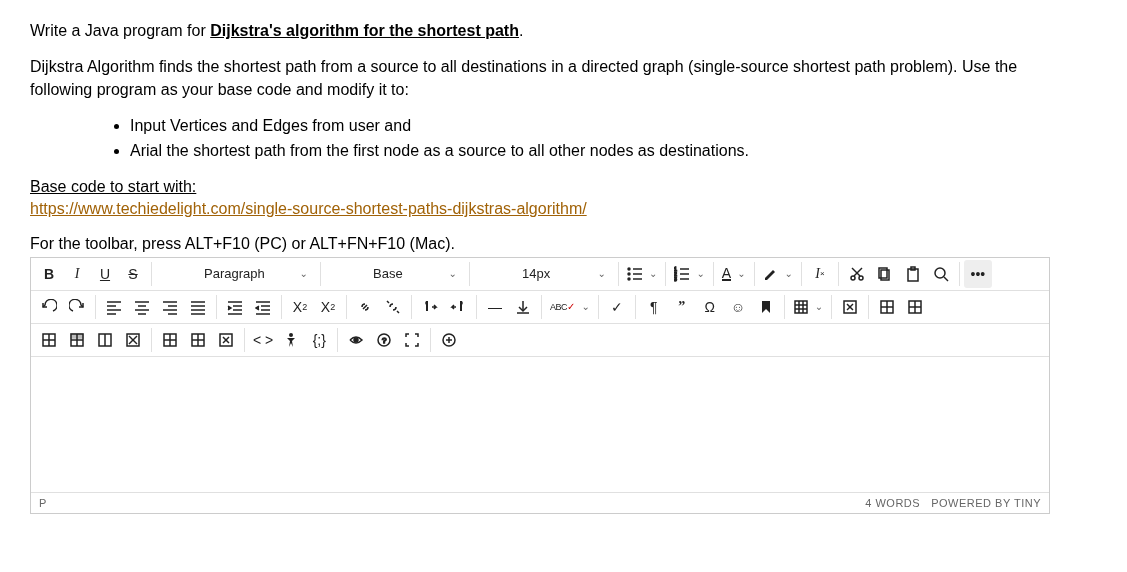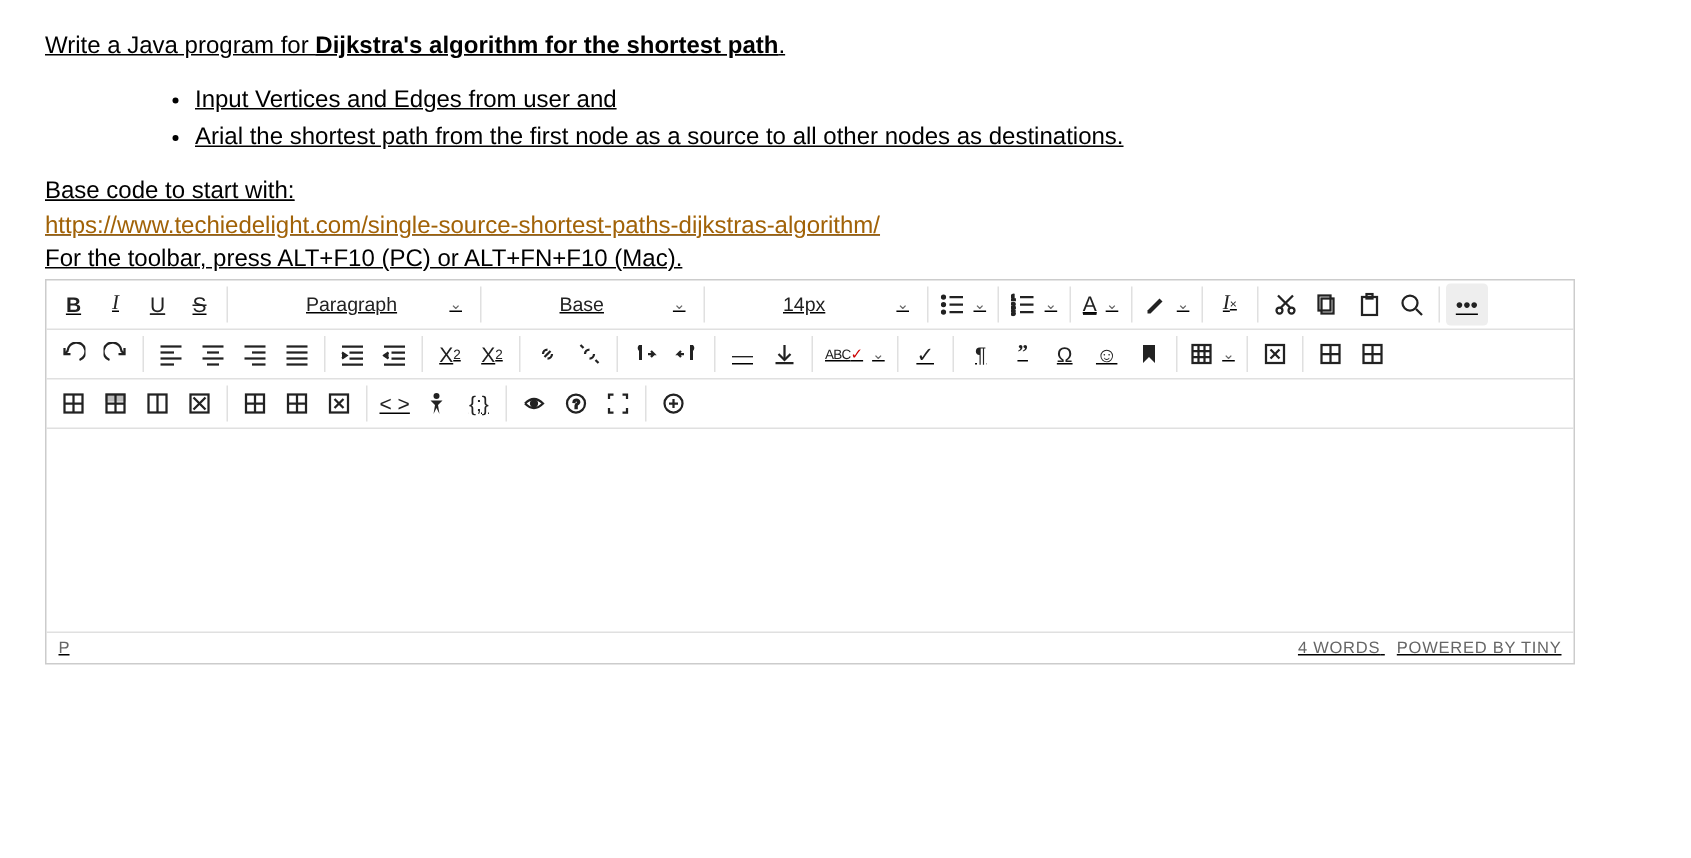--- a/index.html
+++ b/index.html
@@ -4,21 +4,21 @@
 <style>
   * { box-sizing: border-box; }
   body {
     margin: 0;
     padding: 0;
     font-family: -apple-system, BlinkMacSystemFont, "Segoe UI", Arial, sans-serif;
     font-size: 16px;
     color: #000;
     background: #fff;
   }
-  .wrap { padding: 20px 30px; width: 1080px; text-decoration: underline; }
+  .wrap { padding: 20px 30px; width: 1080px; }
   .question p { margin: 0 0 14px 0; line-height: 1.4; }
   .question ul { margin: 6px 0 14px 0; padding-left: 100px; }
   .question li { margin: 2px 0; line-height: 1.4; list-style: disc; }
   .ub { text-decoration: underline; }
   .link { color: #a16207; text-decoration: underline; }
   .hint { font-size: 16px; margin-top: 2px; }
   .editor {
     border: 1px solid #ccc;
     margin-top: 4px;
   }
@@ -82,25 +82,26 @@
   .A-underline { border-bottom: 2px solid #222; line-height: 12px; }
 </style>
 </head>
 <body>
 
 <div class="wrap">
   <div class="question">
     <p>
       <span>Write a Java program for </span><strong class="ub">Dijkstra's algorithm for the shortest path</strong><span>.</span>
     </p>
+    <p>Dijkstra Algorithm finds the shortest path from a source to all destinations in a directed graph (single-source shortest path problem). Use the following program as your base code and modify it to:</p>
     <ul>
       <li>Input Vertices and Edges from user and</li>
       <li>Arial the shortest path from the first node as a source to all other nodes as destinations.</li>
     </ul>
-    <p style="margin-bottom:2px;">
+    <p style="margin-bottom:14px;">
       <span class="ub">Base code to start with:</span><br>
       <a class="link" href="#">https://www.techiedelight.com/single-source-shortest-paths-dijkstras-algorithm/</a>
     </p>
     <div class="hint">For the toolbar, press ALT+F10 (PC) or ALT+FN+F10 (Mac).</div>
   </div>
 
   <div class="editor">
 
     <div class="toolbar-row">
       <div class="btn bold">B</div>

